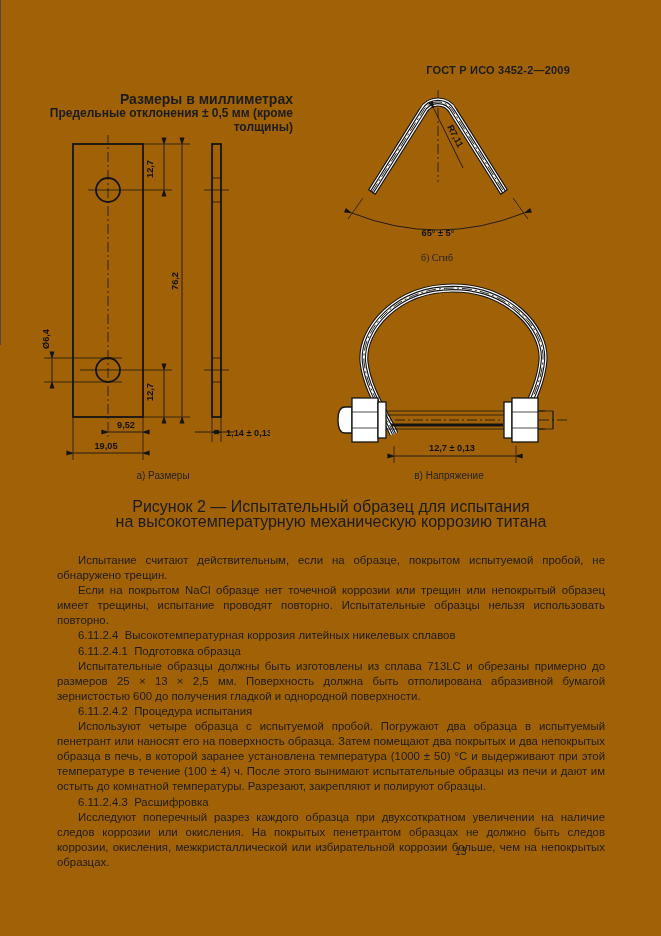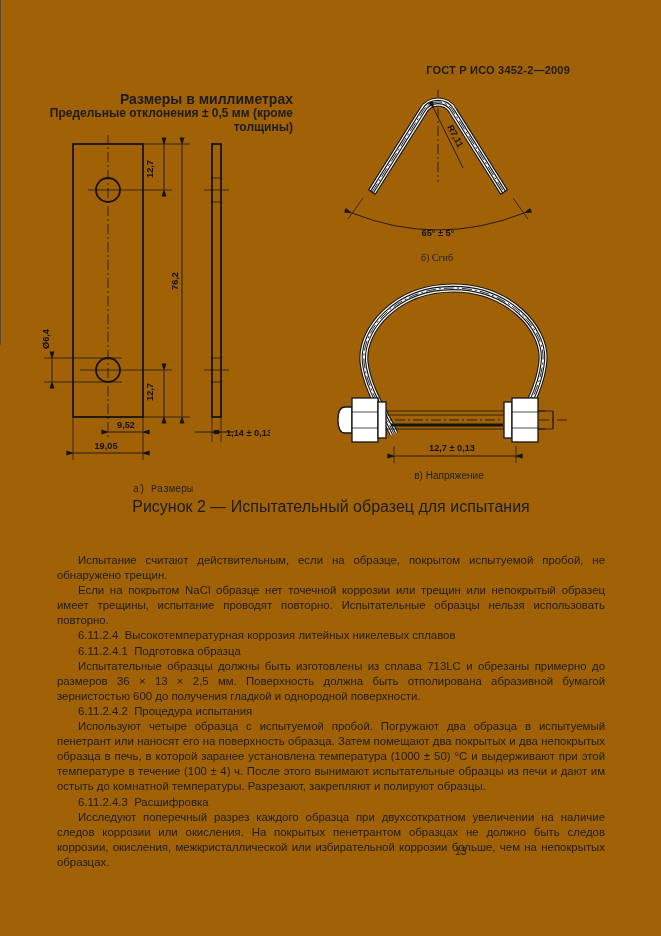--- a/index.html
+++ b/index.html
@@ -107,21 +107,21 @@
       <line class="thin" x1="212" y1="418" x2="212" y2="442"></line>
       <line class="thin" x1="221" y1="418" x2="221" y2="442"></line>
     </g>
 
     <g>
       <line class="dimline" x1="195" y1="432" x2="211" y2="432" marker-end="url(#a1)"></line>
       <line class="dimline" x1="234" y1="432" x2="222" y2="432" marker-end="url(#a1)"></line>
       <text class="dim" x="226" y="436" text-anchor="start">1,14 ± 0,13</text>
     </g>
   </svg>
-  <div class="abs view-label" style="left:73px;top:484px;width:180px;font-family:Liberation Mono, monospace;">а)  Размеры</div>
+  <div class="abs view-label" style="left:73px;top:470px;width:180px;">а)  Размеры</div>
 
   <svg class="abs" style="left:340px;top:88px;" width="235" height="180" viewBox="340 88 235 180">
     <defs>
       <marker id="a2" markerUnits="userSpaceOnUse" markerWidth="9" markerHeight="7" refX="0.4" refY="3.5" orient="auto-start-reverse">
         <path d="M0,3.5 L8,1 L8,6 Z" fill="#141414"></path>
       </marker>
     </defs>
     <line class="cl" x1="438" y1="90" x2="438" y2="182"></line>
     <g>
       <path class="b1" d="M 372,192 L 423,111 A 17 17 0 0 1 453,111 L 504,192"></path>
@@ -181,28 +181,29 @@
       <line class="thin" x1="394" y1="446" x2="394" y2="463"></line>
       <line class="thin" x1="516" y1="446" x2="516" y2="463"></line>
       <line class="dimline" x1="395" y1="456" x2="515" y2="456" marker-start="url(#a3)" marker-end="url(#a3)"></line>
       <text class="dim" x="452" y="451" text-anchor="middle">12,7 ± 0,13</text>
     </g>
   </svg>
   <div class="abs view-label" style="left:369px;top:470px;width:160px;">в)  Напряжение</div>
 
   <div class="abs fig-caption">
     <div>Рисунок 2 — Испытательный образец для испытания</div>
+    <div>на высокотемпературную механическую коррозию титана</div>
   </div>
 
   <div class="abs body-text">
     <p>Испытание считают действительным, если на образце, покрытом испытуемой пробой, не обнаружено трещин.</p>
     <p>Если на покрытом NaCl образце нет точечной коррозии или трещин или непокрытый образец имеет трещины, испытание проводят повторно. Испытательные образцы нельзя использовать повторно.</p>
     <p>6.11.2.4&nbsp; Высокотемпературная коррозия литейных никелевых сплавов</p>
     <p>6.11.2.4.1&nbsp; Подготовка образца</p>
-    <p>Испытательные образцы должны быть изготовлены из сплава 713LC и обрезаны примерно до размеров 36 × 13 × 2,5 мм. Поверхность должна быть отполирована абразивной бумагой зернистостью 600 до получения гладкой и однородной поверхности.</p>
+    <p>Испытательные образцы должны быть изготовлены из сплава 713LC и обрезаны примерно до размеров 25 × 13 × 2,5 мм. Поверхность должна быть отполирована абразивной бумагой зернистостью 600 до получения гладкой и однородной поверхности.</p>
     <p>6.11.2.4.2&nbsp; Процедура испытания</p>
     <p>Используют четыре образца с испытуемой пробой. Погружают два образца в испытуемый пенетрант или наносят его на поверхность образца. Затем помещают два покрытых и два непокрытых образца в печь, в которой заранее установлена температура (1000 ± 50) °С и выдерживают при этой температуре в течение (100 ± 4) ч. После этого вынимают испытательные образцы из печи и дают им остыть до комнатной температуры. Разрезают, закрепляют и полируют образцы.</p>
     <p>6.11.2.4.3&nbsp; Расшифровка</p>
     <p>Исследуют поперечный разрез каждого образца при двухсоткратном увеличении на наличие следов коррозии или окисления. На покрытых пенетрантом образцах не должно быть следов коррозии, окисления, межкристаллической или избирательной коррозии больше, чем на непокрытых образцах.</p>
   </div>
 
   <div class="abs page-num">13</div>
 
 </div>
 

